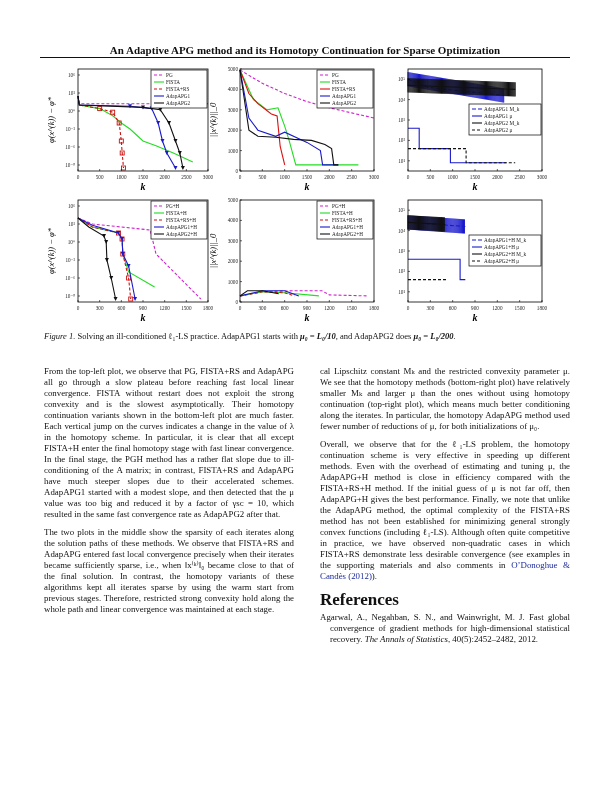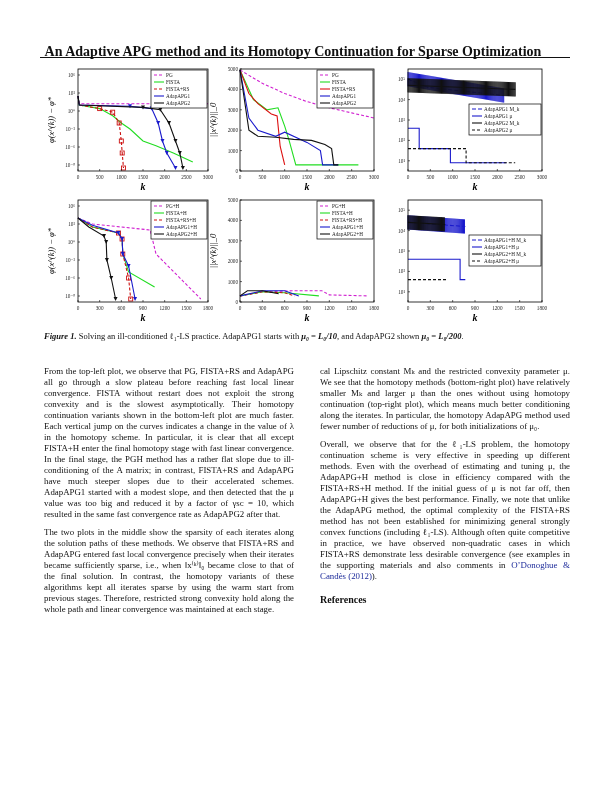--- a/index.html
+++ b/index.html
@@ -1,32 +1,32 @@
 <!DOCTYPE html>
 <html><head>
 <meta charset="utf-8">
 <style>
   html, body { margin: 0; padding: 0; background: #ffffff; }
   body { width: 612px; height: 792px; position: relative; overflow: hidden;
          font-family: "Liberation Serif", "DejaVu Serif", serif; color: #111; }
-  .running-title { position: absolute; left: 28px; top: 44px; width: 530px; text-align: center;
-         font-weight: bold; font-size: 14px; }
+  .running-title { position: absolute; left: 40px; top: 44px; width: 530px; text-align: center;
+         font-weight: bold; font-size: 11px; }
   .title-rule { position: absolute; left: 40px; top: 57px; width: 530px; height: 0; border-top: 1.4px solid #111; }
   .figure { position: absolute; left: 40px; top: 63px; width: 530px; height: 262px; }
   .plot { position: absolute; }
   .plot svg { display: block; overflow: visible; }
   .caption { position: absolute; left: 44px; top: 331px; width: 526px; font-size: 8.5px; }
-  .caption i { font-style: italic; font-weight: bold; }
+  .caption i { font-style: italic; }
   .col { position: absolute; top: 366px; width: 250px; font-size: 8.85px; line-height: 11px; text-align: justify; }
   .col.left { left: 44px; }
   .col.right { left: 320px; top: 366px; }
   .col p { margin: 0 0 6.5px 0; hyphens: auto; }
   .math { font-style: italic; font-weight: bold; margin-top: 19px; }
   .link { color: #1d2b9a; }
-  .refs-heading { font-weight: bold; font-size: 10px; margin: 12px 0 7px 0; }
+  .refs-heading { font-weight: bold; font-size: 17px; margin: 12px 0 7px 0; }
   .ref { padding-left: 10px; text-indent: -10px; margin: 0; }
   .ref i { font-style: italic; }
   text { font-family: "Liberation Serif", "DejaVu Serif", serif; }
 </style>
 </head>
 <body>
 
 <div class="running-title">An Adaptive APG method and its Homotopy Continuation for Sparse Optimization</div>
 <div class="title-rule"></div>
 
@@ -679,25 +679,26 @@
             <text x="98" y="62" font-size="5.2" fill="#222">AdapAPG2+H M_k</text>
             <line x1="86" x2="96" y1="67" y2="67" stroke="#111111" stroke-width="1.1" stroke-dasharray="3,2"></line>
             <text x="98" y="69" font-size="5.2" fill="#222">AdapAPG2+H μ</text>
           </g>
         </g>
       </svg>
     </div>
 </div>
 
 <div class="caption">
-  <i>Figure 1.</i><span> Solving an ill-conditioned ℓ₁-LS practice. AdapAPG1 starts with </span><span class="math">μ₀ = L₀/10</span><span>, and AdapAPG2 shown </span><span class="math">μ₀ = L₀/200</span><span>.</span>
+  <i>Figure 1.</i><span> Solving an ill-conditioned ℓ₁-LS practice. AdapAPG1 starts with </span><span class="math">μ₀ = L₀/10</span><span>, and AdapAPG2 does </span><span class="math">μ₀ = L₀/200</span><span>.</span>
 </div>
 
 <div class="col left">
   <p>From the top-left plot, we observe that PG, FISTA+RS and AdapAPG all go through a slow plateau before reaching fast local linear convergence. FISTA without restart does not exploit the strong convexity and is the slowest asymptotically. Their homotopy continuation variants shown in the bottom-left plot are much faster. Each vertical jump on the curves indicates a change in the value of λ in the homotopy scheme. In particular, it is clear that all except FISTA+H enter the final homotopy stage with fast linear convergence. In the final stage, the PGH method has a rather flat slope due to ill-conditioning of the A matrix; in contrast, FISTA+RS and AdapAPG have much steeper slopes due to their accelerated schemes. AdapAPG1 started with a modest slope, and then detected that the μ value was too big and reduced it by a factor of γsc = 10, which resulted in the same fast convergence rate as AdapAPG2 after that.</p>
   <p>The two plots in the middle show the sparsity of each iterates along the solution paths of these methods. We observe that FISTA+RS and AdapAPG entered fast local convergence precisely when their iterates became sufficiently sparse, i.e., when ‖x⁽ᵏ⁾‖₀ became close to that of the final solution. In contrast, the homotopy variants of these algorithms kept all iterates sparse by using the warm start from previous stages. Therefore, restricted strong convexity hold along the whole path and linear convergence was maintained at each stage.</p>
 </div>
 
 <div class="col right">
   <p>cal Lipschitz constant Mₖ and the restricted convexity parameter μ. We see that the homotopy methods (bottom-right plot) have relatively smaller Mₖ and larger μ than the ones without using homotopy continuation (top-right plot), which means much better conditioning along the iterates. In particular, the homotopy AdapAPG method used fewer number of reductions of μ, for both initializations of μ₀.</p>
   <p><span>Overall, we observe that for the ℓ₁-LS problem, the homotopy continuation scheme is very effective in speeding up different methods. Even with the overhead of estimating and tuning μ, the AdapAPG+H method is close in efficiency compared with the FISTA+RS+H method. If the initial guess of μ is not far off, then AdapAPG+H gives the best performance. Finally, we note that unlike the AdapAPG method, the optimal complexity of the FISTA+RS method has not been established for minimizing general strongly convex functions (including ℓ₁-LS). Although often quite competitive in practice, we have observed non-quadratic cases in which FISTA+RS demonstrate less desirable convergence (see examples in the supporting materials and also comments in </span><span class="link">O’Donoghue &amp; Candès (2012)</span><span>).</span></p>
   <div class="refs-heading">References</div>
+  <p class="ref"><span>Agarwal, A., Negahban, S. N., and Wainwright, M. J. Fast global convergence of gradient methods for high-dimensional statistical recovery. </span><i>The Annals of Statistics</i><span>, 40(5):2452–2482, 2012.</span></p>
 </div>
 
 </body></html>

